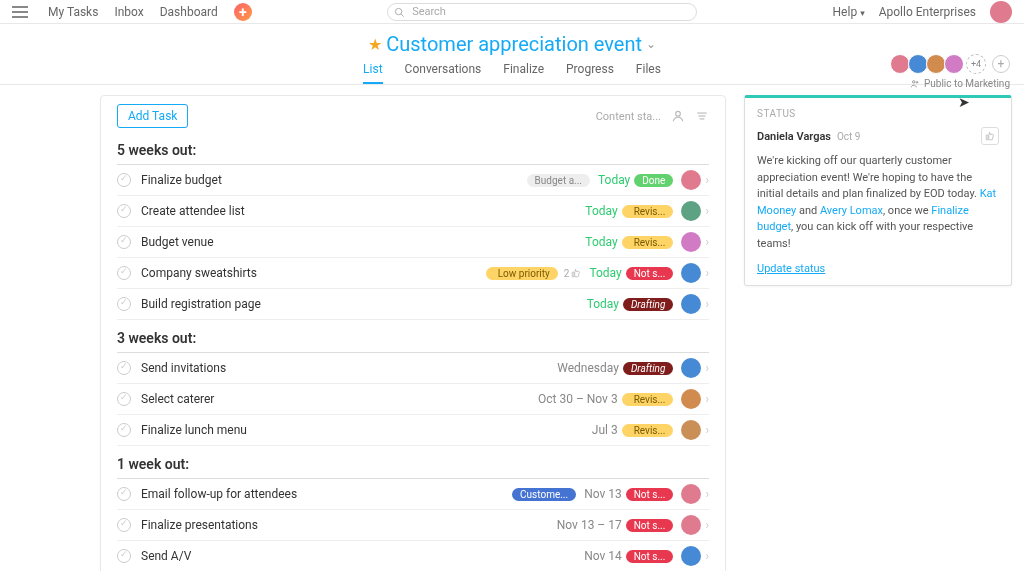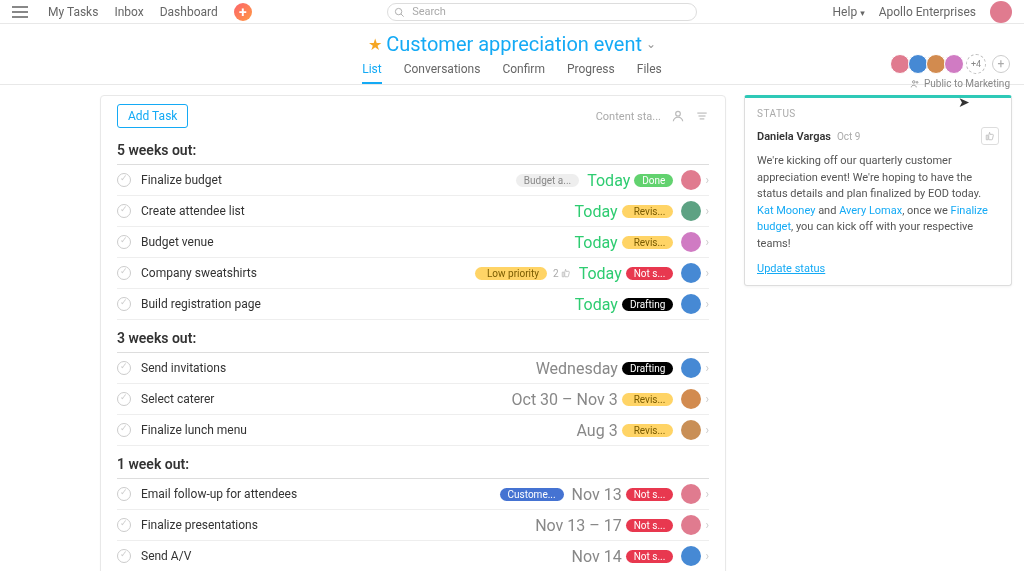--- a/index.html
+++ b/index.html
@@ -42,22 +42,22 @@
 .task-row { display:flex; align-items:center; padding:5px 0; border-bottom:1px solid #eee; font-size:12px; }
 .check { width:14px; height:14px; border:1.5px solid #ccc; border-radius:50%; margin-right:10px; flex-shrink:0; cursor:pointer; position:relative;}
 .check::after{content:'✓';font-size:9px;color:#ccc;position:absolute;left:2px;top:-1px;}
 .task-name { flex:1; color:#333; }
 .tag { border-radius:10px; padding:1px 8px; font-size:10px; margin-left:4px; white-space:nowrap; cursor:pointer; }
 .tag.gray{background:#eee;color:#888;}
 .tag.blue{background:#4573d2;color:#fff;}
 .tag.yellow{background:#ffd466;color:#7a5b00;padding-left:12px;}
 .tag.green{background:#62d26f;color:#fff;}
 .tag.red{background:#e8384f;color:#fff;}
-.tag.orange{background:#000000;color:#fff;}
-.date { font-size:16px; color:#888; margin-left:8px; white-space:nowrap; }
+.tag.orange{background:#7f1d1d;color:#fff;font-style:italic;}
+.date { font-size:12px; color:#888; margin-left:8px; white-space:nowrap; }
 .date.today{color:#2ecc71;}
 .likes { font-size:10px; color:#aaa; margin-left:6px; display:flex; align-items:center; gap:2px;}
 .row-av { width:20px; height:20px; border-radius:50%; margin-left:8px; flex-shrink:0;}
 .row-chev { color:#ccc; font-size:12px; margin-left:4px; }
 
 .status-pane { width:280px; padding:10px 12px 10px 0; }
 .status-card { border:1px solid #ddd; border-top:3px solid #2ec9b7; border-radius:3px; padding:10px 12px; font-size:11px; box-shadow:0 1px 3px rgba(0,0,0,0.05); }
 .status-label { font-size:10px; color:#aaa; letter-spacing:0.5px; margin-bottom:8px;}
 .status-author { display:flex; align-items:center; gap:6px; margin-bottom:8px;}
 .status-author b { font-weight:600; font-size:11px; }
@@ -109,21 +109,21 @@
 
 <div class="project-header">
   <div style="display:inline-flex;align-items:center;gap:4px;">
     <span class="star">★</span>
     <span class="project-title">Customer appreciation event</span>
     <span class="chev">⌄</span>
   </div>
   <div class="tabs">
     <a class="active">List</a>
     <a>Conversations</a>
-    <a>Confirm</a>
+    <a>Finalize</a>
     <a>Progress</a>
     <a>Files</a>
   </div>
   <div class="header-right">
     <div class="av c1" style="border-radius:50%;"></div>
     <div class="av c5" style="border-radius:50%;"></div>
     <div class="av c3" style="border-radius:50%;"></div>
     <div class="av c6" style="border-radius:50%;"></div>
     <div class="more-av">+4</div>
     <div class="plus-circ">+</div>
@@ -216,21 +216,21 @@
             <span class="check"></span>
             <span class="task-name">Select caterer</span>
             <span class="date">Oct 30 – Nov 3</span>
             <span class="tag yellow">Revis...</span>
             <span class="row-av c3"></span>
             <span class="row-chev">›</span>
           </div>
           <div class="task-row">
             <span class="check"></span>
             <span class="task-name">Finalize lunch menu</span>
-            <span class="date">Aug 3</span>
+            <span class="date">Jul 3</span>
             <span class="tag yellow">Revis...</span>
             <span class="row-av c7"></span>
             <span class="row-chev">›</span>
           </div>
           <div class="section-title">1 week out:</div>
           <div class="task-row">
             <span class="check"></span>
             <span class="task-name">Email follow-up for attendees</span>
             <span class="tag blue">Custome...</span>
             <span class="date">Nov 13</span>
@@ -264,20 +264,20 @@
       <div class="status-author">
         <b>Daniela Vargas</b>
         <span class="meta">Oct 9</span>
         <div class="thumbs">
           <svg width="10" height="10" viewBox="0 0 24 24" fill="none" stroke="#bbb" stroke-width="2">
               <path d="M7 10v11H3V10h4zm4-7l1 5h6a2 2 0 012 2l-2 9a2 2 0 01-2 2H9V10l2-7z"></path>
             </svg>
         </div>
       </div>
       <div class="status-body">
-        <span>We're kicking off our quarterly customer appreciation event! We're hoping to have the status details and plan finalized by EOD today. </span><a>Kat Mooney</a><span> and </span><a>Avery Lomax</a><span>, once we </span><a>Finalize budget</a><span>, you can kick off with your respective teams!</span>
+        <span>We're kicking off our quarterly customer appreciation event! We're hoping to have the initial details and plan finalized by EOD today. </span><a>Kat Mooney</a><span> and </span><a>Avery Lomax</a><span>, once we </span><a>Finalize budget</a><span>, you can kick off with your respective teams!</span>
       </div>
       <span class="update-link">Update status</span>
     </div>
   </div>
 </div>
 
 <div class="cursor">➤</div>
 
 </body></html>

